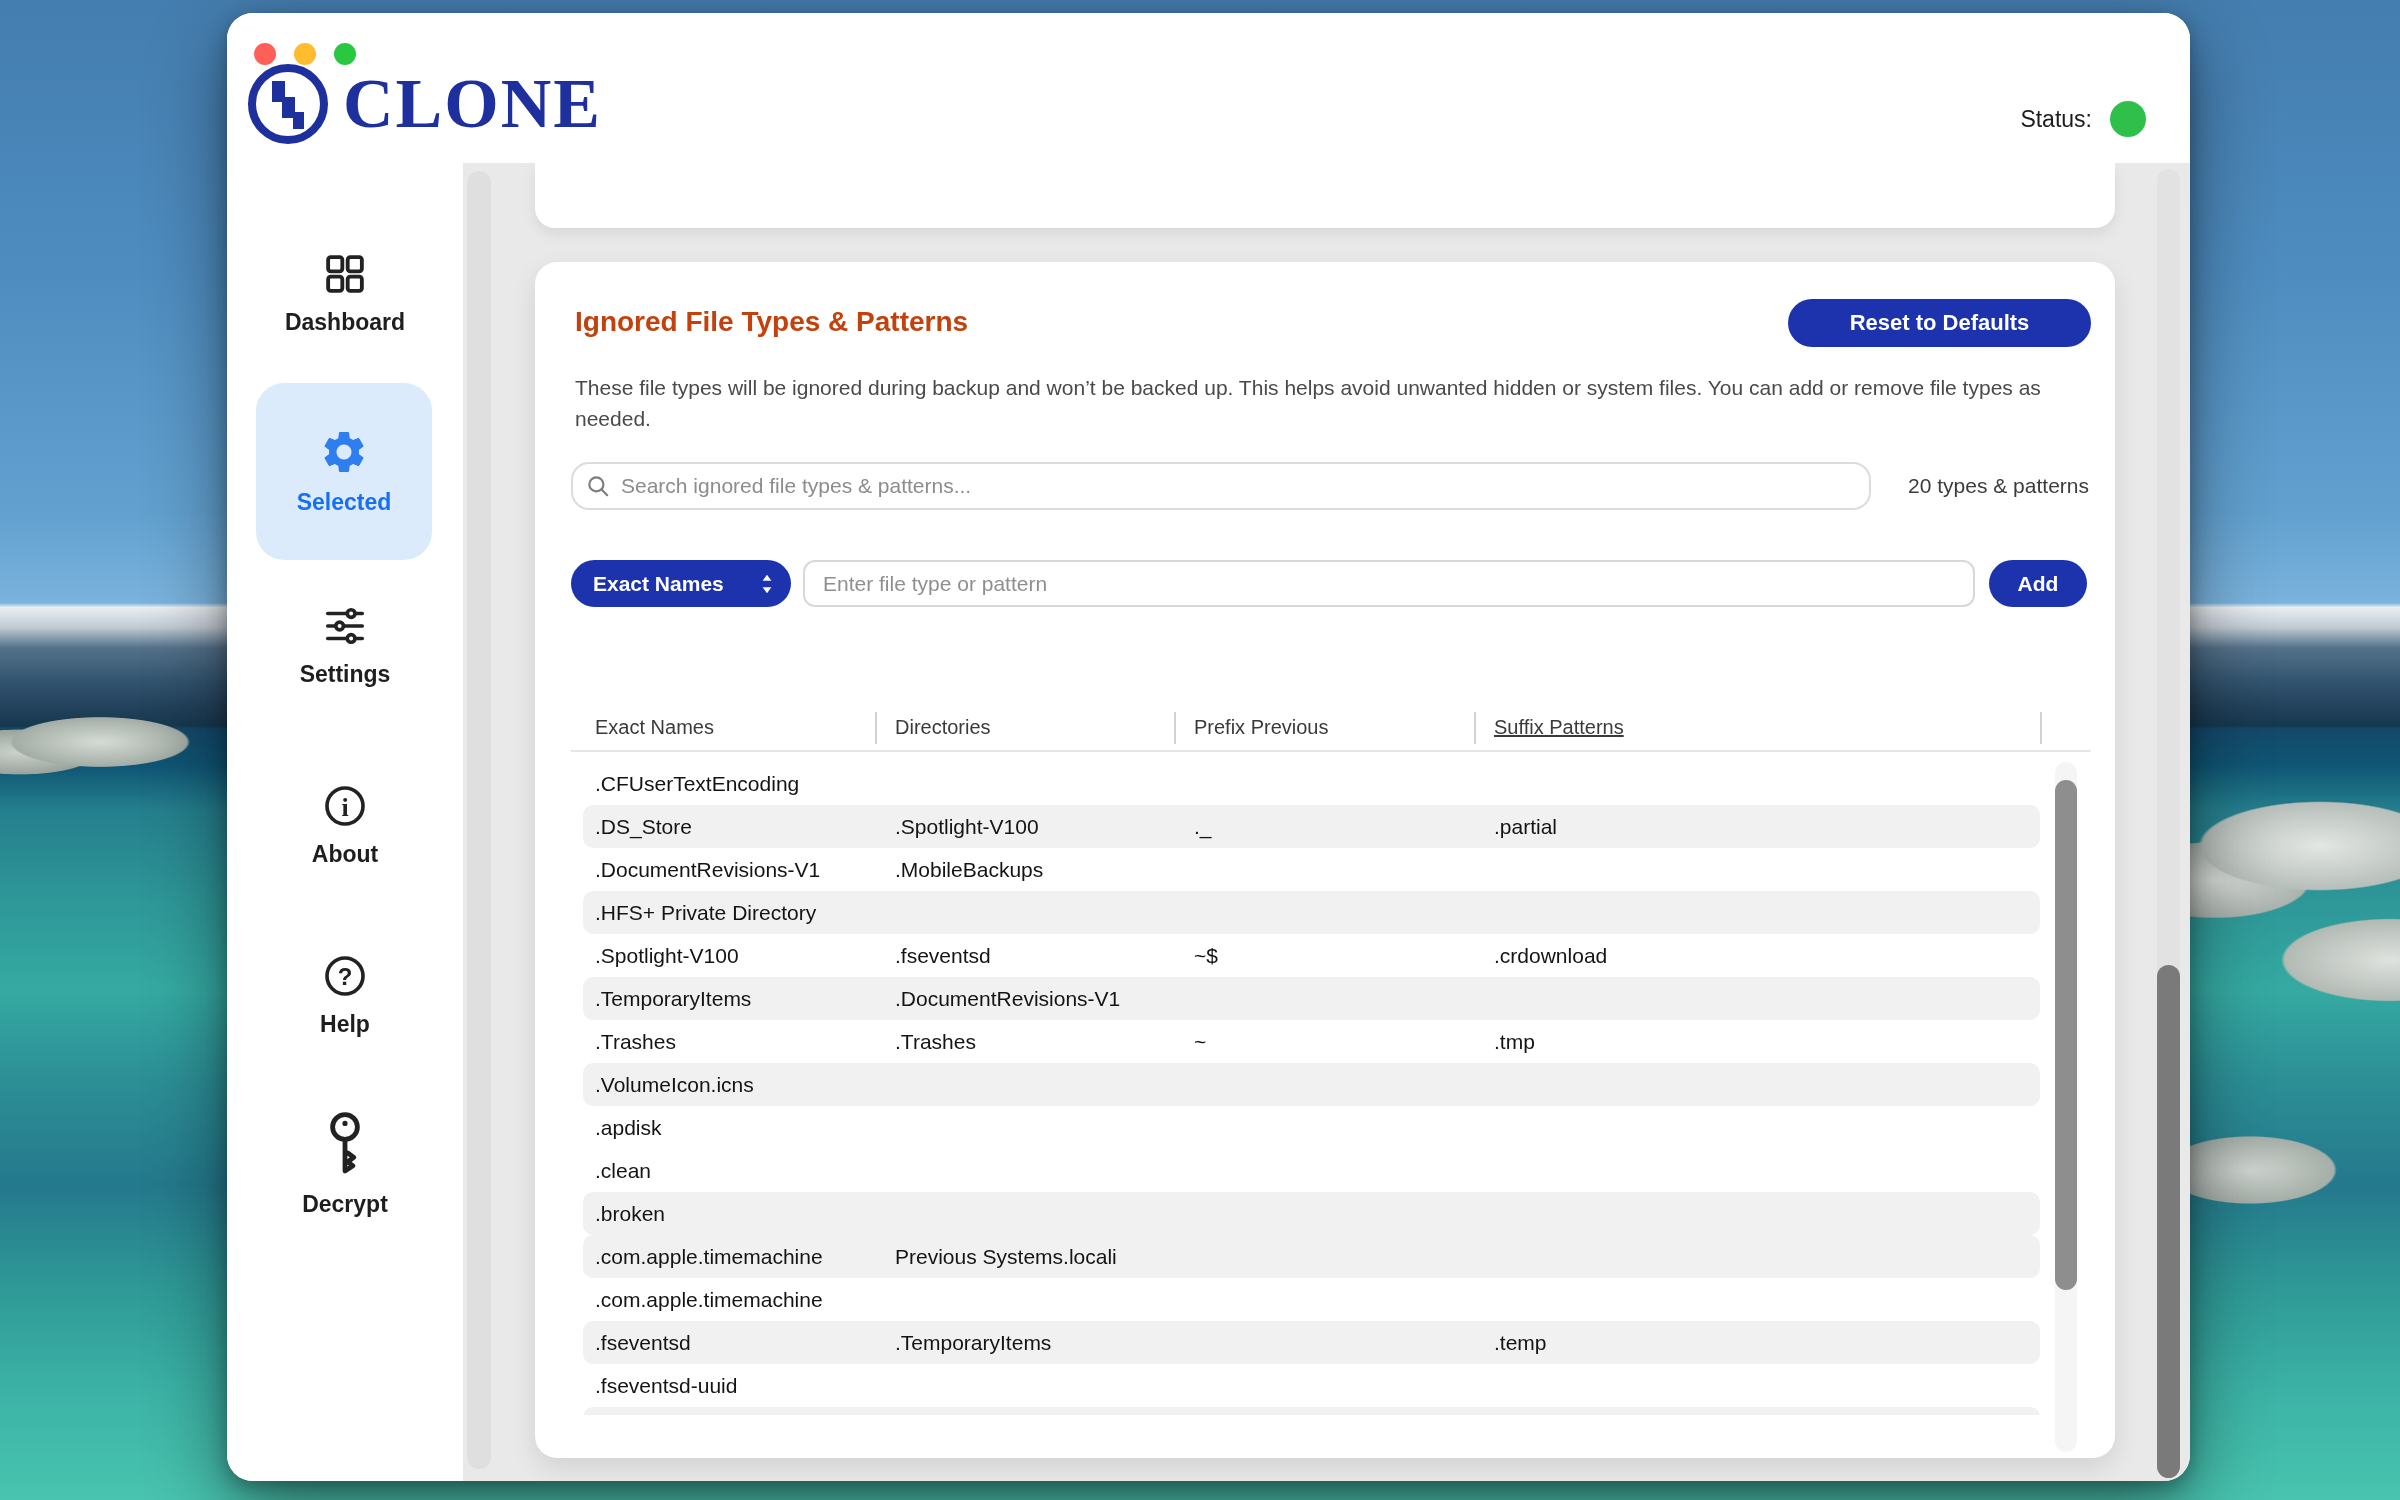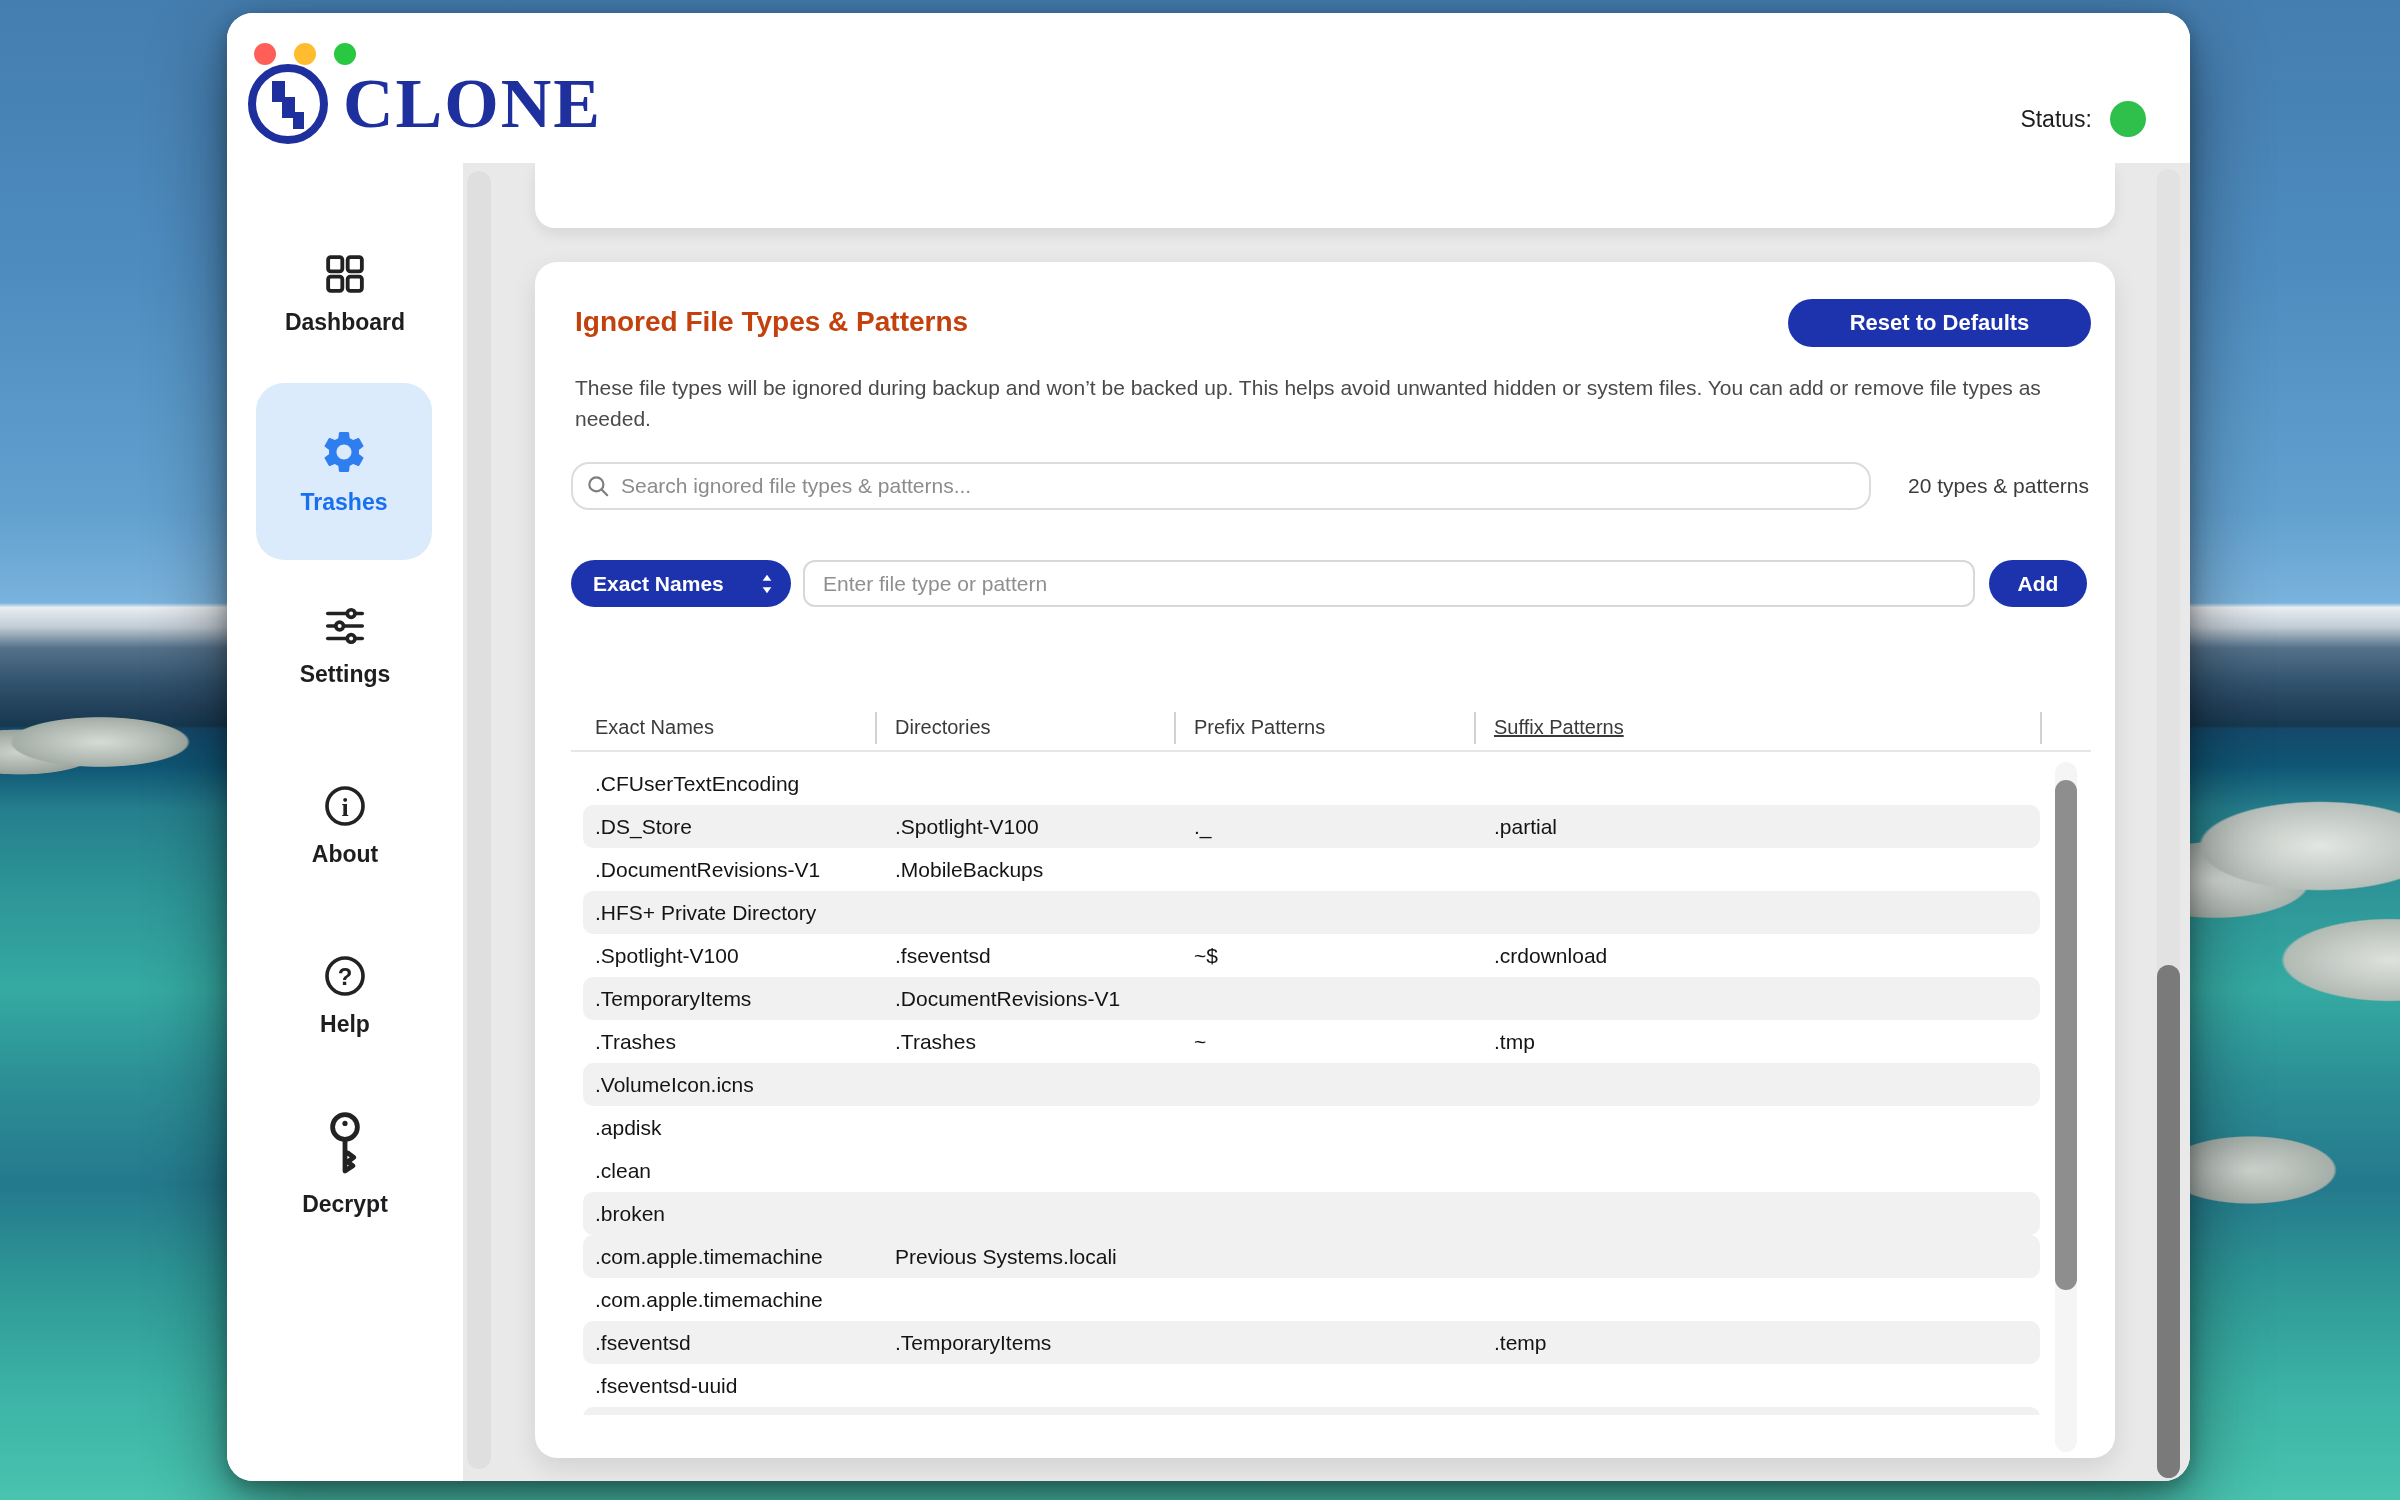--- a/index.html
+++ b/index.html
@@ -183,21 +183,21 @@
       </span>
       <span class="nav-label">Dashboard</span>
     </div>
 
     <div class="nav-tile">
       <span>
         <svg width="50" height="50" viewBox="0 0 24 24" fill="#2e7ef0">
           <path d="M19.14,12.94c0.04-0.3,0.06-0.61,0.06-0.94c0-0.32-0.02-0.64-0.07-0.94l2.03-1.58c0.18-0.14,0.23-0.41,0.12-0.61 l-1.92-3.32c-0.12-0.22-0.37-0.29-0.59-0.22l-2.39,0.96c-0.5-0.38-1.03-0.7-1.62-0.94L14.4,2.81c-0.04-0.24-0.24-0.41-0.48-0.41 h-3.84c-0.24,0-0.43,0.17-0.47,0.41L9.25,5.35C8.66,5.59,8.12,5.92,7.63,6.29L5.24,5.33c-0.22-0.08-0.47,0-0.59,0.22L2.74,8.87 C2.62,9.08,2.66,9.34,2.86,9.48l2.03,1.58C4.84,11.36,4.8,11.69,4.8,12s0.02,0.64,0.07,0.94l-2.03,1.58 c-0.18,0.14-0.23,0.41-0.12,0.61l1.92,3.32c0.12,0.22,0.37,0.29,0.59,0.22l2.39-0.96c0.5,0.38,1.03,0.7,1.62,0.94l0.36,2.54 c0.05,0.24,0.24,0.41,0.48,0.41h3.84c0.24,0,0.44-0.17,0.47-0.41l0.36-2.54c0.59-0.24,1.13-0.56,1.62-0.94l2.39,0.96 c0.22,0.08,0.47,0,0.59-0.22l1.92-3.32c0.12-0.22,0.07-0.47-0.12-0.61L19.14,12.94z M12,15.6c-1.98,0-3.6-1.62-3.6-3.6 s1.62-3.6,3.6-3.6s3.6,1.62,3.6,3.6S13.98,15.6,12,15.6z"></path>
         </svg>
       </span>
-      <span class="nav-label">Trashes</span>
+      <span class="nav-label">Selected</span>
     </div>
 
     <div class="nav-item" style="top:440px;">
       <span>
         <svg width="46" height="46" viewBox="0 0 24 24" fill="#fff" stroke="#222" stroke-width="1.9" stroke-linecap="round">
           <line x1="3" y1="5.5" x2="21" y2="5.5"></line>
             <circle cx="15.2" cy="5.5" r="2"></circle>
           <line x1="3" y1="12" x2="21" y2="12"></line>
             <circle cx="9.2" cy="12" r="2"></circle>
           <line x1="3" y1="18.5" x2="21" y2="18.5"></line>
@@ -269,21 +269,21 @@
           </svg>
         </span>
       </div>
       <input class="add-input" type="text" placeholder="Enter file type or pattern" style="">
       <button class="btn btn-primary add-btn">Add</button>
 
 
       <div class="thead">
         <span class="th" style="left:60px;">Exact Names</span>
         <span class="th" style="left:360px;">Directories</span>
-        <span class="th" style="left:659px;">Prefix Patterns</span>
+        <span class="th" style="left:659px;">Prefix Previous</span>
         <span class="th" style="left:959px;text-decoration:underline;">Suffix Patterns</span>
         <span class="th-sep" style="left:340px;"></span>
         <span class="th-sep" style="left:639px;"></span>
         <span class="th-sep" style="left:939px;"></span>
         <span class="th-sep" style="left:1505px;"></span>
       </div>
       <div class="thead-rule"></div>
 
       <div class="rows">
           <div class="trow">

